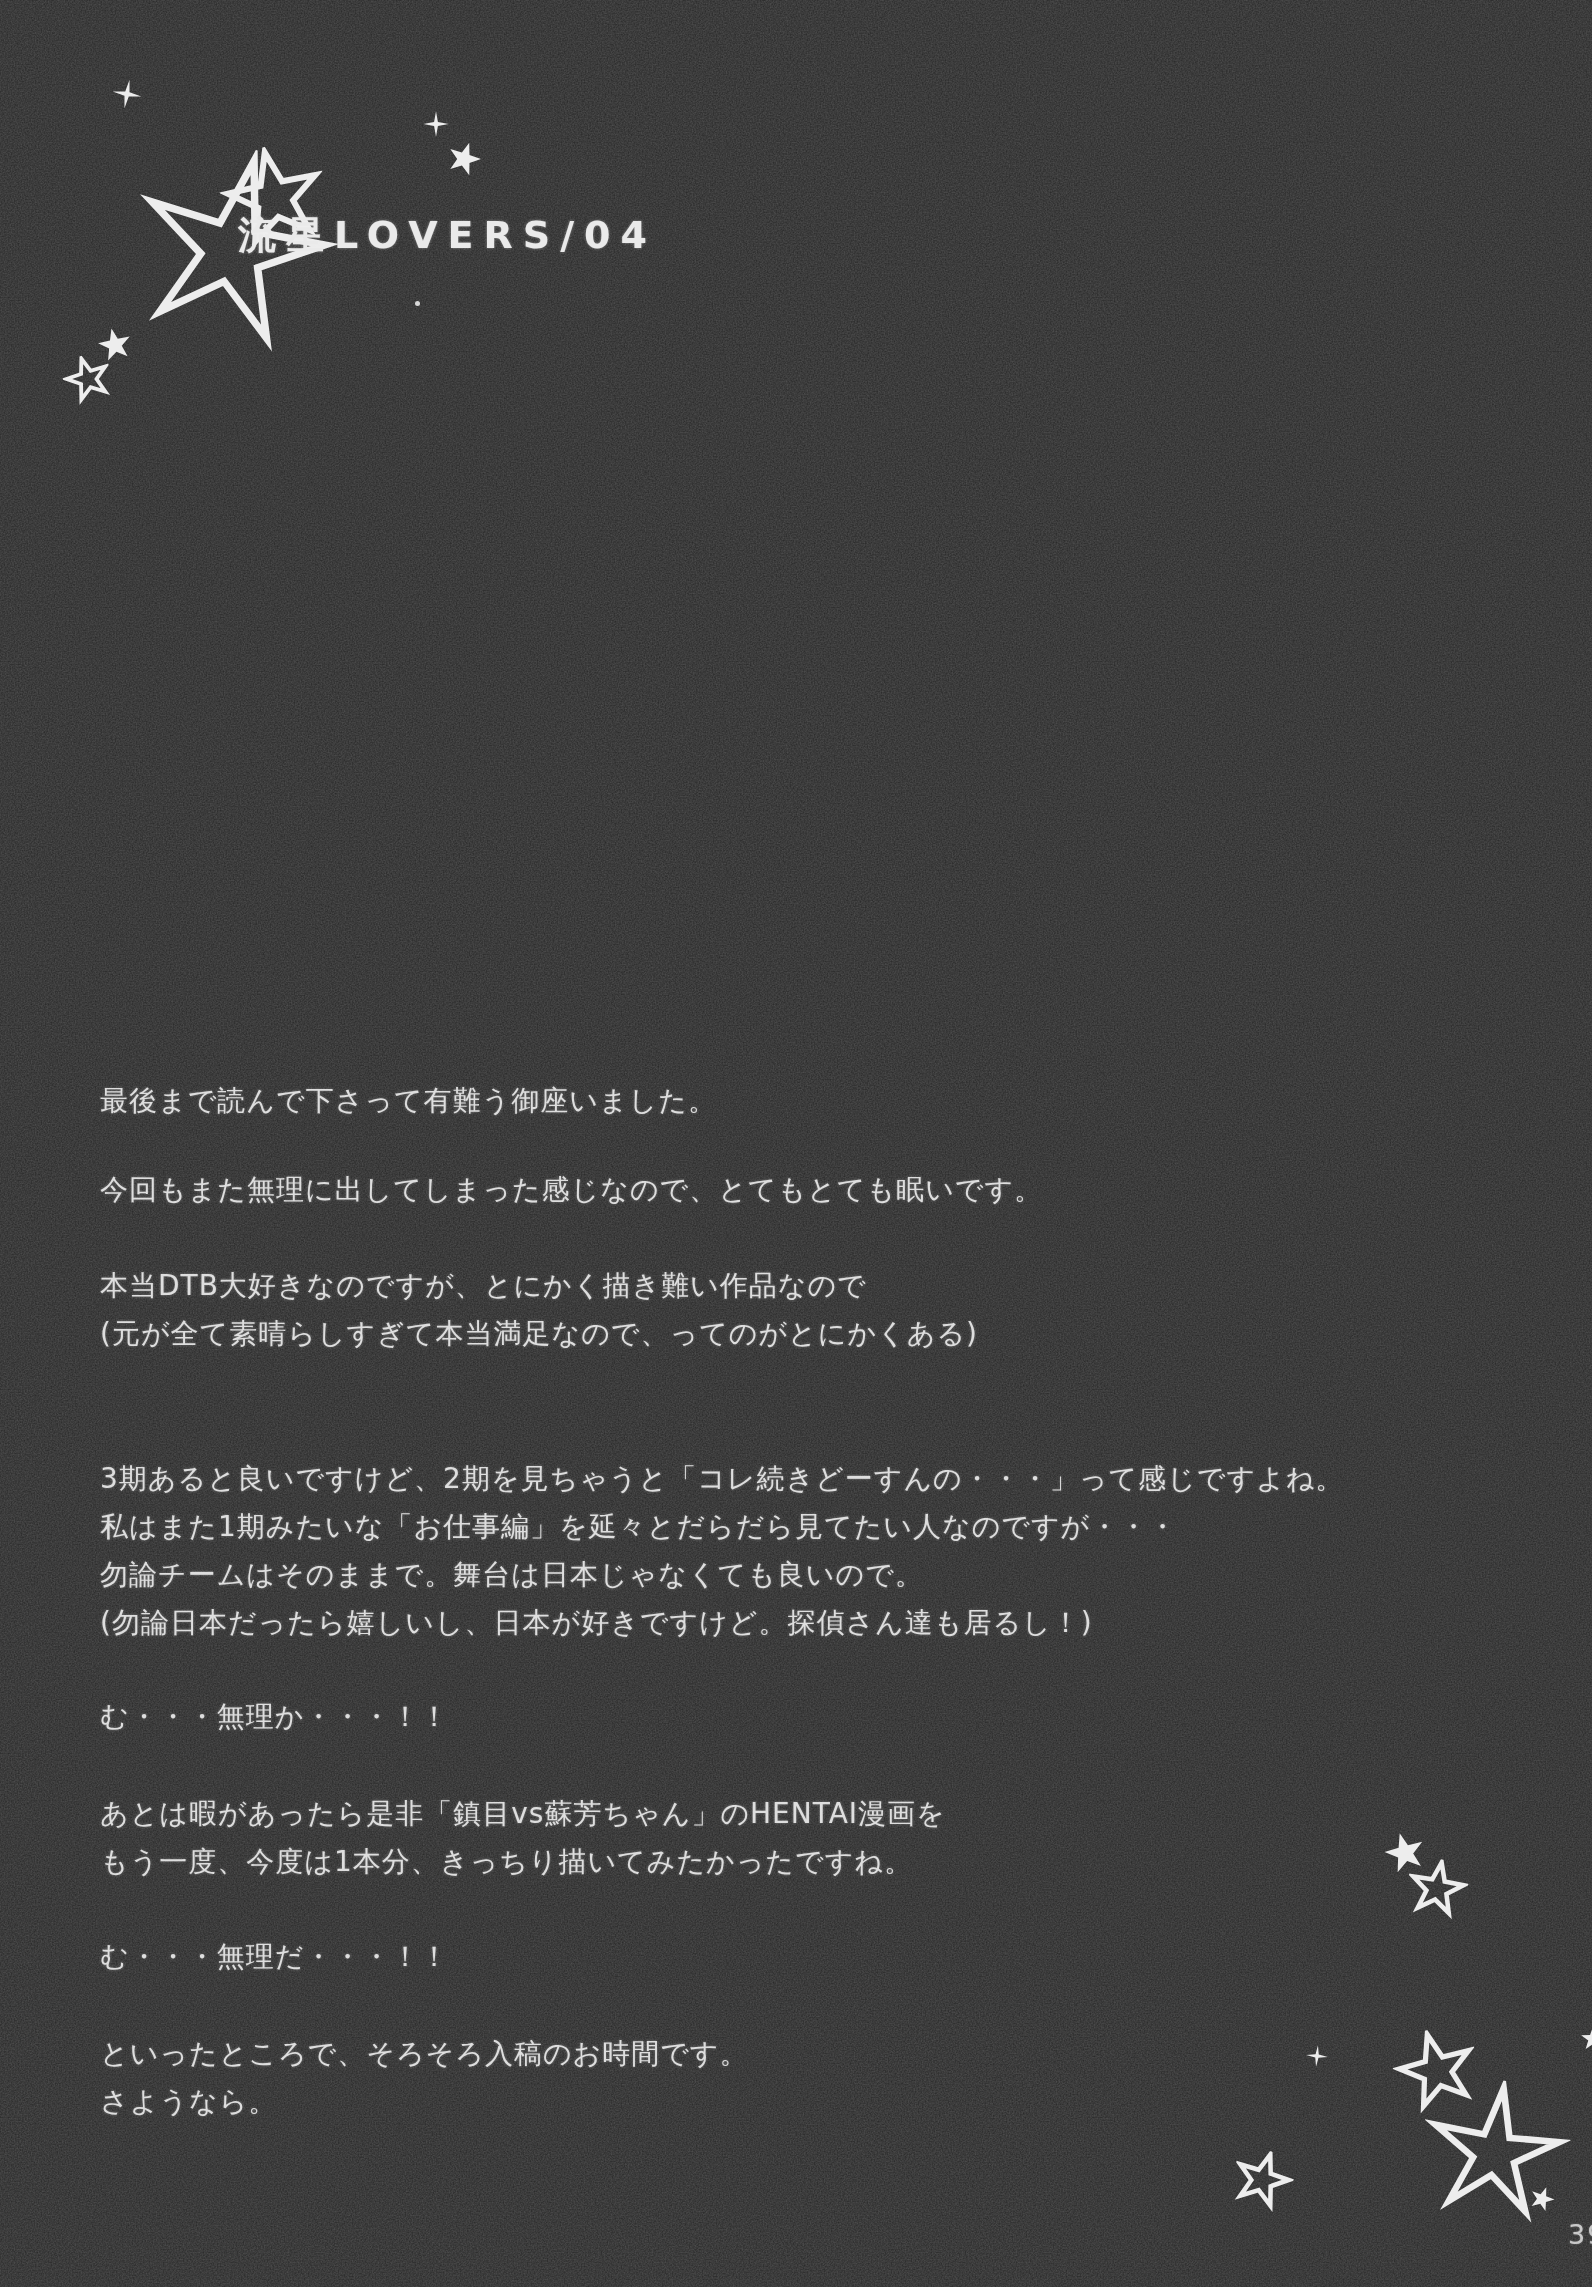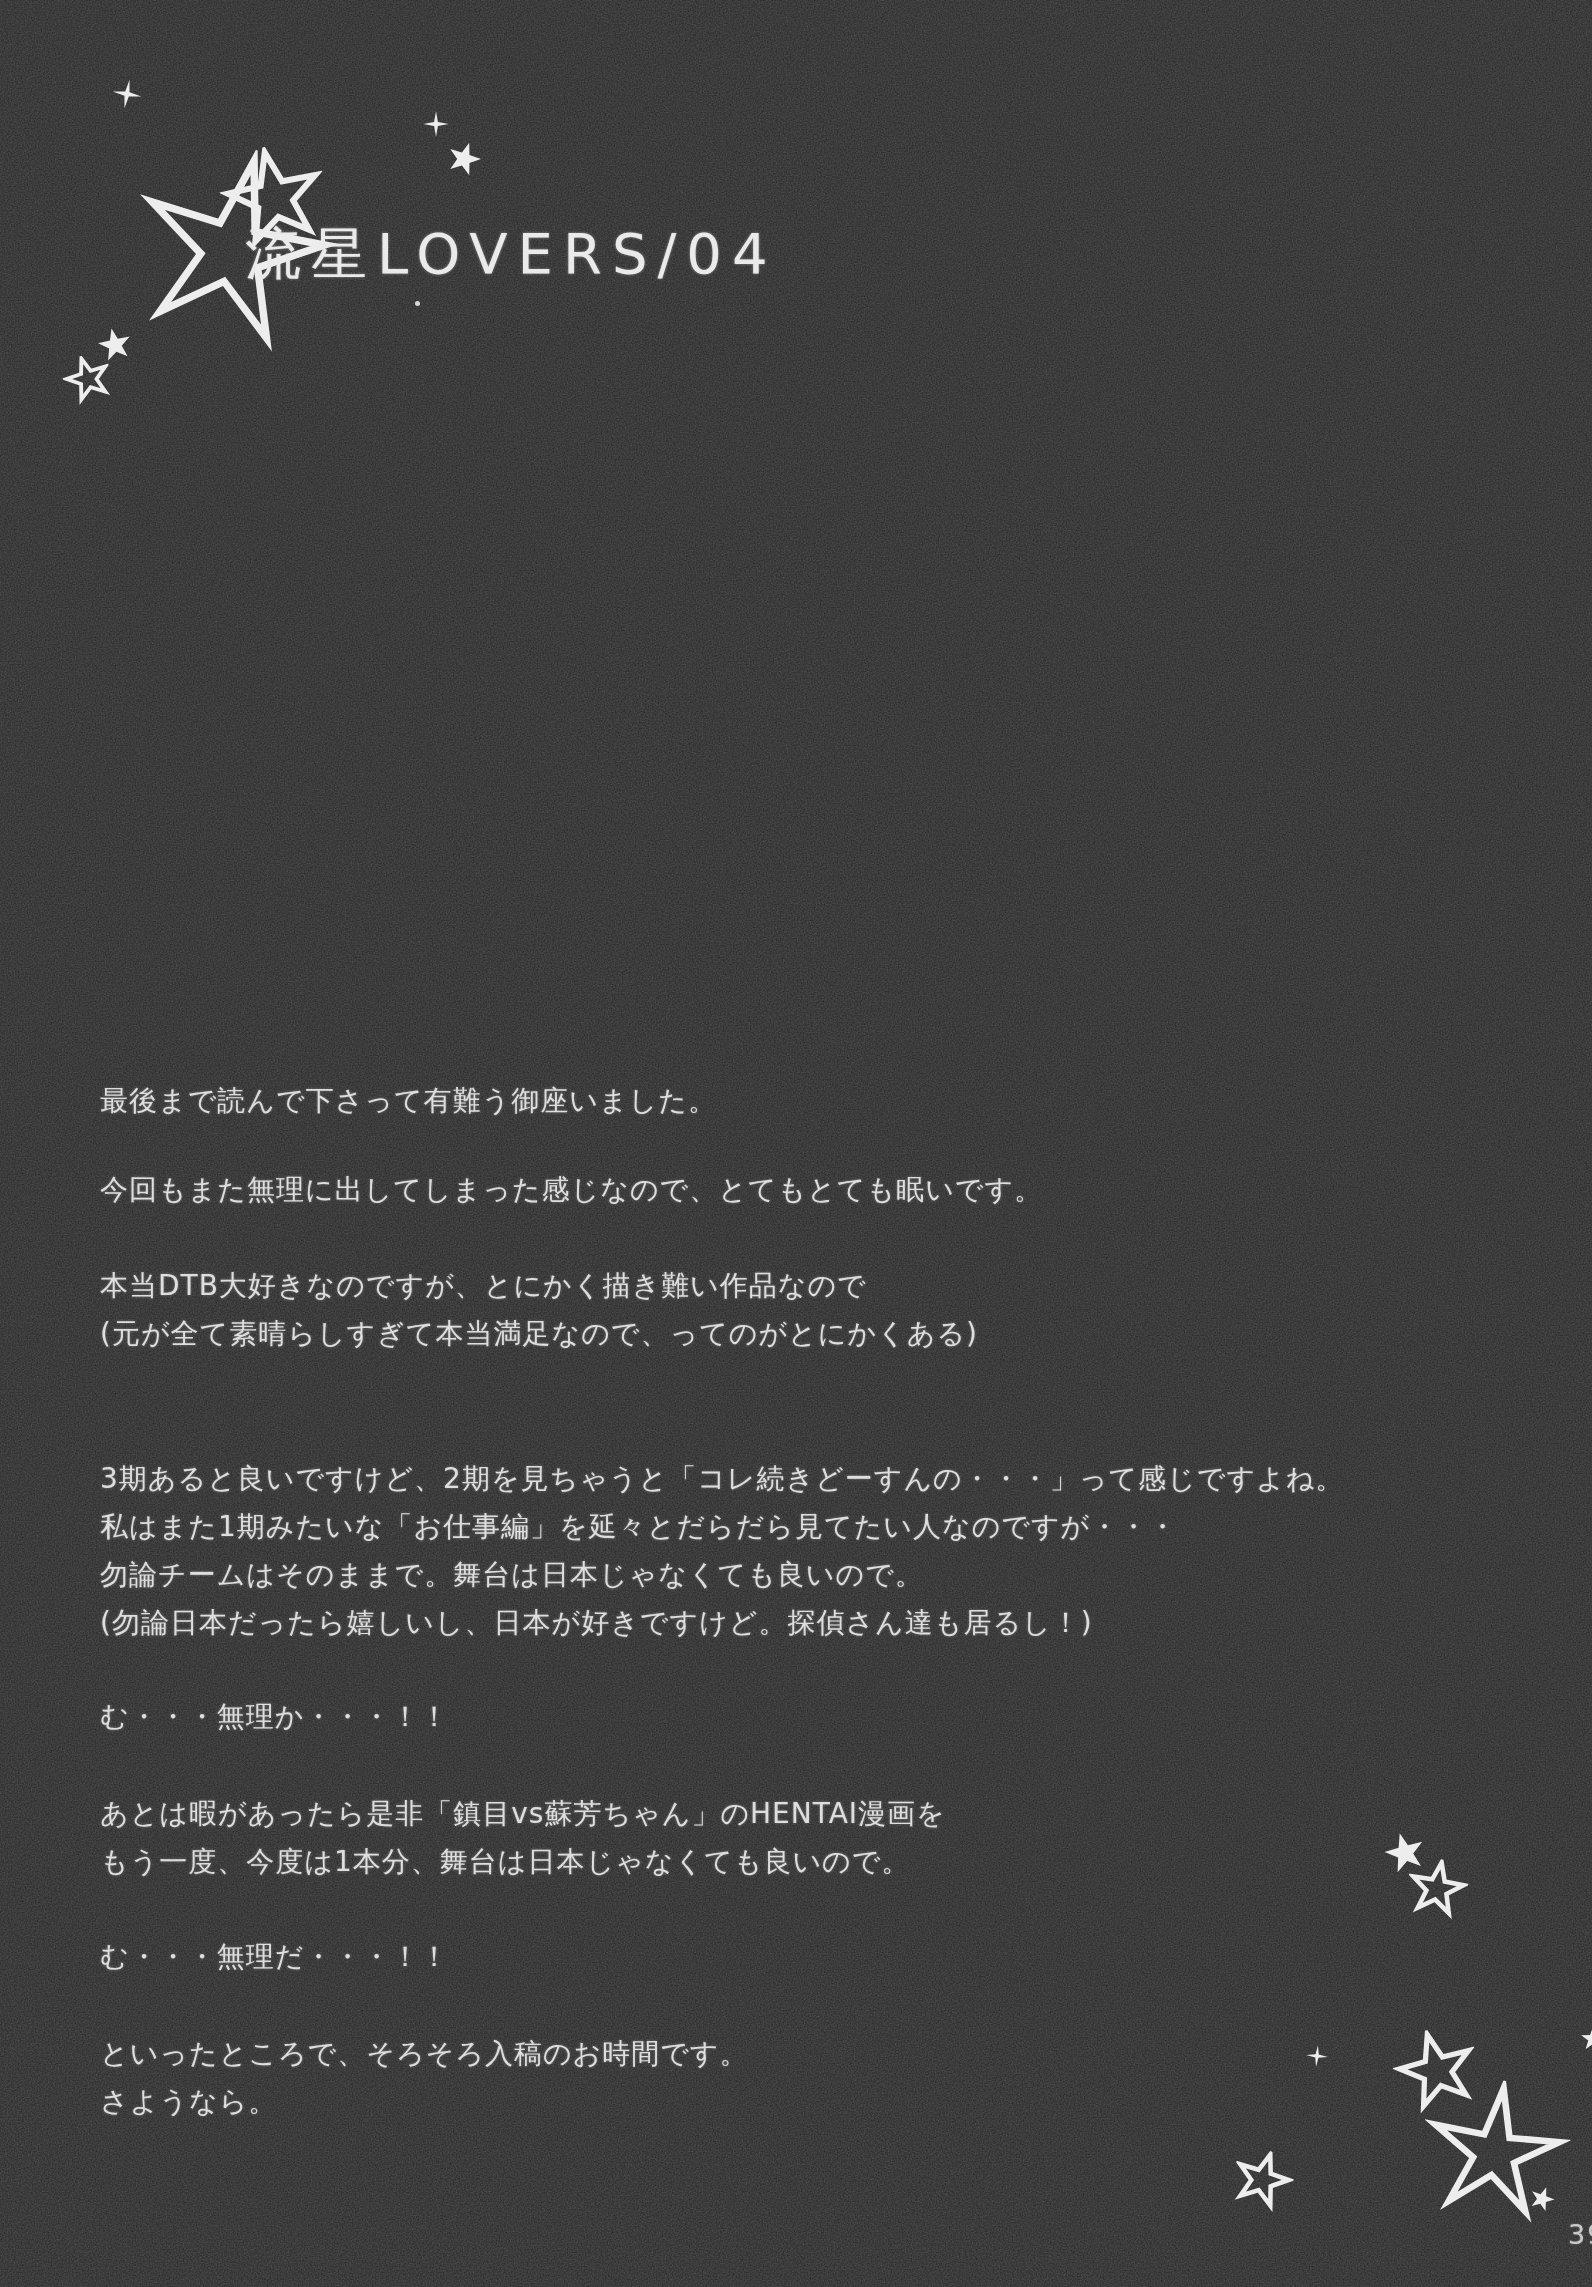--- a/index.html
+++ b/index.html
@@ -3,22 +3,22 @@
 <meta charset="utf-8">
 <style>
   html,body{margin:0;padding:0;background:#111;}
   .page{
     position:relative;width:1592px;height:2288px;overflow:hidden;
     background:#262626;
     font-family:"DejaVu Sans","Liberation Sans",sans-serif;
   }
   .noise{position:absolute;left:0;top:0;pointer-events:none;}
   .title{
-    position:absolute;left:233px;top:205px;margin:12px;
-    font-size:56px;font-weight:400;letter-spacing:10px;
+    position:absolute;left:233px;top:205px;margin:5px;
+    font-size:38px;font-weight:700;letter-spacing:10px;
     color:#eaeaea;text-shadow:0 0 3px rgba(240,240,240,.45);
     white-space:pre;
   }
   .para{position:absolute;left:100px;}
   .line{
     white-space:pre;font-size:28px;line-height:48px;letter-spacing:1px;
     color:#dedede;text-shadow:0 0 3px rgba(235,235,235,.38);
   }
   .page-num{
     position:absolute;left:1568px;top:2219px;
@@ -94,21 +94,21 @@
     <div class="line">3期あると良いですけど、2期を見ちゃうと「コレ続きどーすんの・・・」って感じですよね。</div>
     <div class="line">私はまた1期みたいな「お仕事編」を延々とだらだら見てたい人なのですが・・・</div>
     <div class="line">勿論チームはそのままで。舞台は日本じゃなくても良いので。</div>
     <div class="line">(勿論日本だったら嬉しいし、日本が好きですけど。探偵さん達も居るし！)</div>
   </div>
   <div class="para" style="top:1693px">
     <div class="line">む・・・無理か・・・！！</div>
   </div>
   <div class="para" style="top:1790px">
     <div class="line">あとは暇があったら是非「鎮目vs蘇芳ちゃん」のHENTAI漫画を</div>
-    <div class="line">もう一度、今度は1本分、舞台は日本じゃなくても良いので。</div>
+    <div class="line">もう一度、今度は1本分、きっちり描いてみたかったですね。</div>
   </div>
   <div class="para" style="top:1933px">
     <div class="line">む・・・無理だ・・・！！</div>
   </div>
   <div class="para" style="top:2030px">
     <div class="line">といったところで、そろそろ入稿のお時間です。</div>
     <div class="line">さようなら。</div>
   </div>
 
   <svg class="star" style="left:1382px;top:1830px;width:46px;height:46px;transform:rotate(-15deg)" viewBox="0 0 46 46" width="46" height="46">

